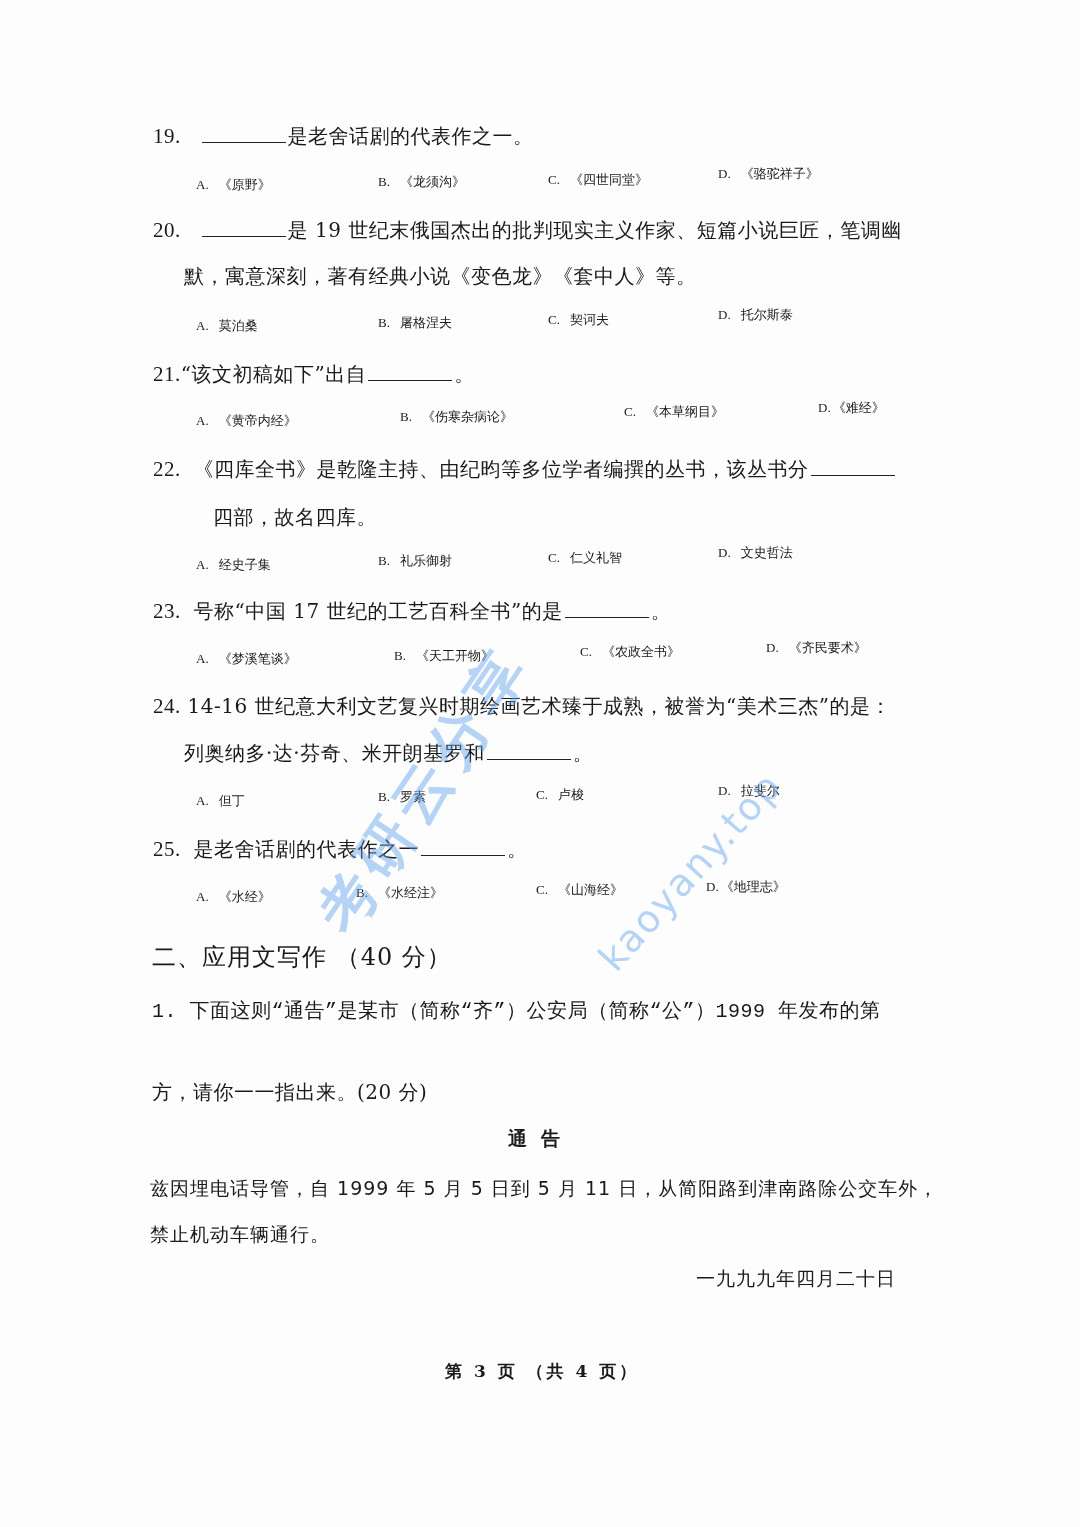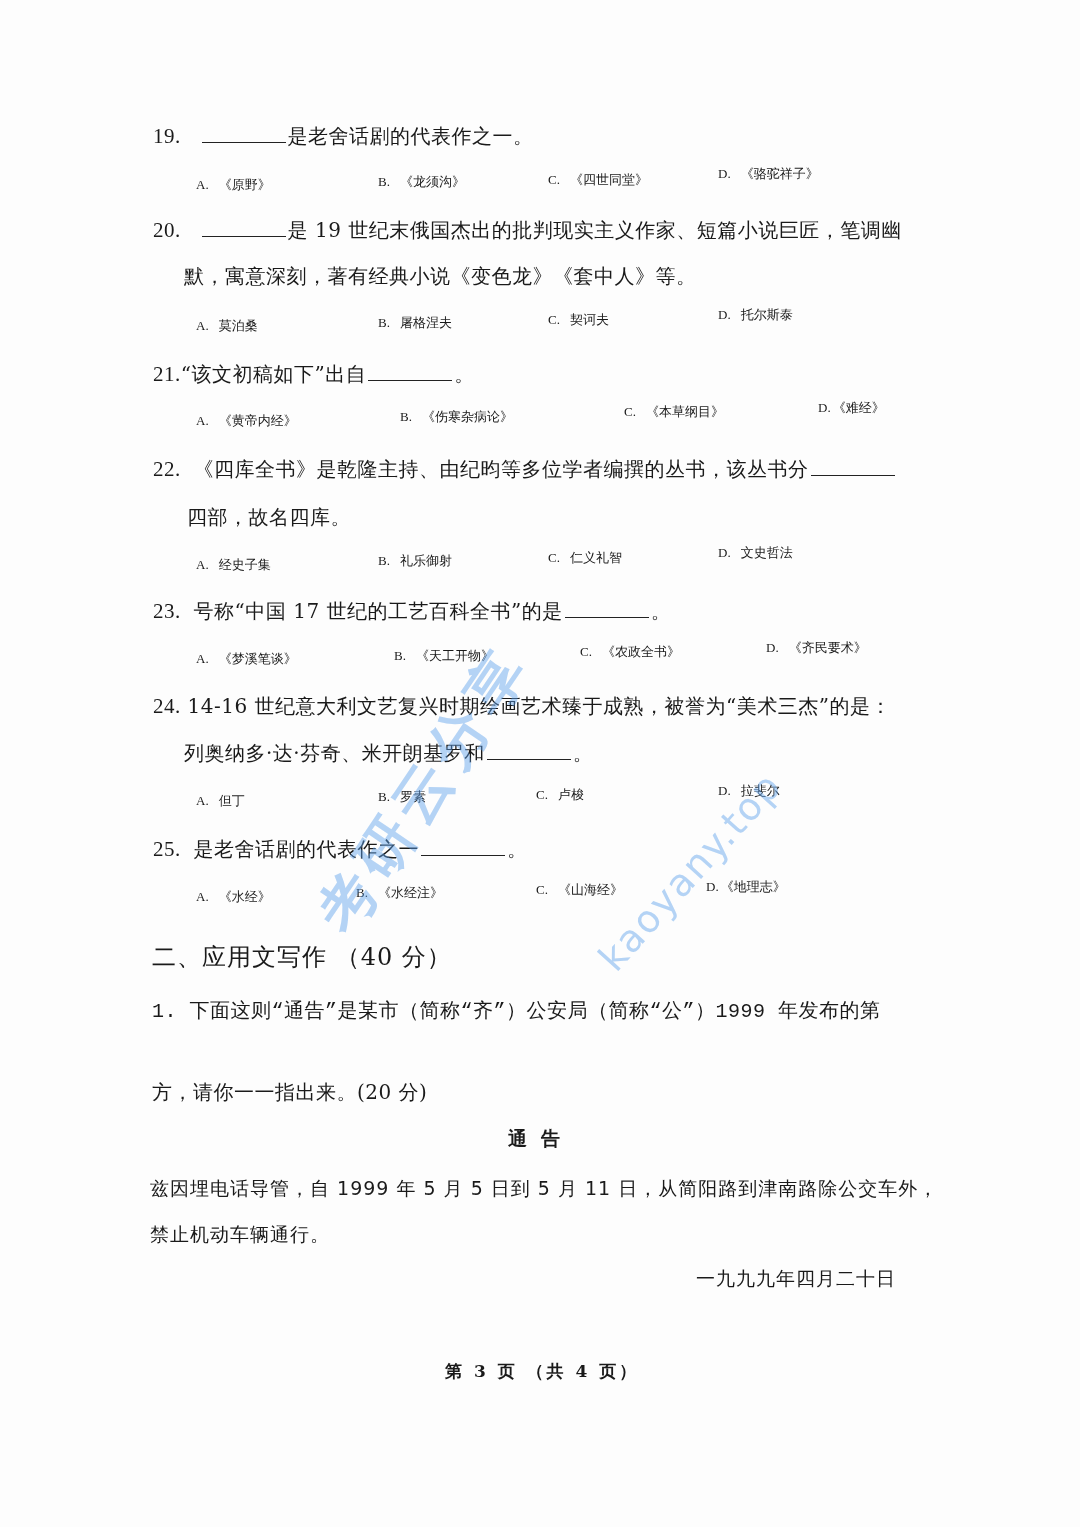--- a/index.html
+++ b/index.html
@@ -51,21 +51,21 @@
   </div>
   <div class="opt" style="left:196px;top:407px;"><span class="lbl">A.</span><span>《黄帝内经》</span></div>
   <div class="opt" style="left:400px;top:403px;"><span class="lbl">B.</span><span>《伤寒杂病论》</span></div>
   <div class="opt" style="left:624px;top:398px;"><span class="lbl">C.</span><span>《本草纲目》</span></div>
   <div class="opt" style="left:818px;top:394px;"><span class="lbl" style="margin-right:2px;">D.</span><span>《难经》</span></div>
 
   <div class="line" style="left:153px;top:455px;">
     <span class="num">22.</span>
     <span style="margin-left:6px;margin-top:24px;">《四库全书》是乾隆主持、由纪昀等多位学者编撰的丛书，该丛书分</span><span class="blank" style="width:84px;"></span>
   </div>
-  <div class="line" style="left:187px;top:503px;">四部，故名四库。</div>
+  <div class="line" style="left:213px;top:503px;">四部，故名四库。</div>
   <div class="opt" style="left:196px;top:551px;"><span class="lbl">A.</span><span>经史子集</span></div>
   <div class="opt" style="left:378px;top:547px;"><span class="lbl">B.</span><span>礼乐御射</span></div>
   <div class="opt" style="left:548px;top:544px;"><span class="lbl">C.</span><span>仁义礼智</span></div>
   <div class="opt" style="left:718px;top:539px;"><span class="lbl">D.</span><span>文史哲法</span></div>
 
   <div class="line" style="left:153px;top:597px;">
     <span class="num">23.</span>
     <span style="margin-left:6px;">号称“中国 17 世纪的工艺百科全书”的是</span><span class="blank" style="width:84px;"></span><span>。</span>
   </div>
   <div class="opt" style="left:196px;top:645px;"><span class="lbl">A.</span><span>《梦溪笔谈》</span></div>

